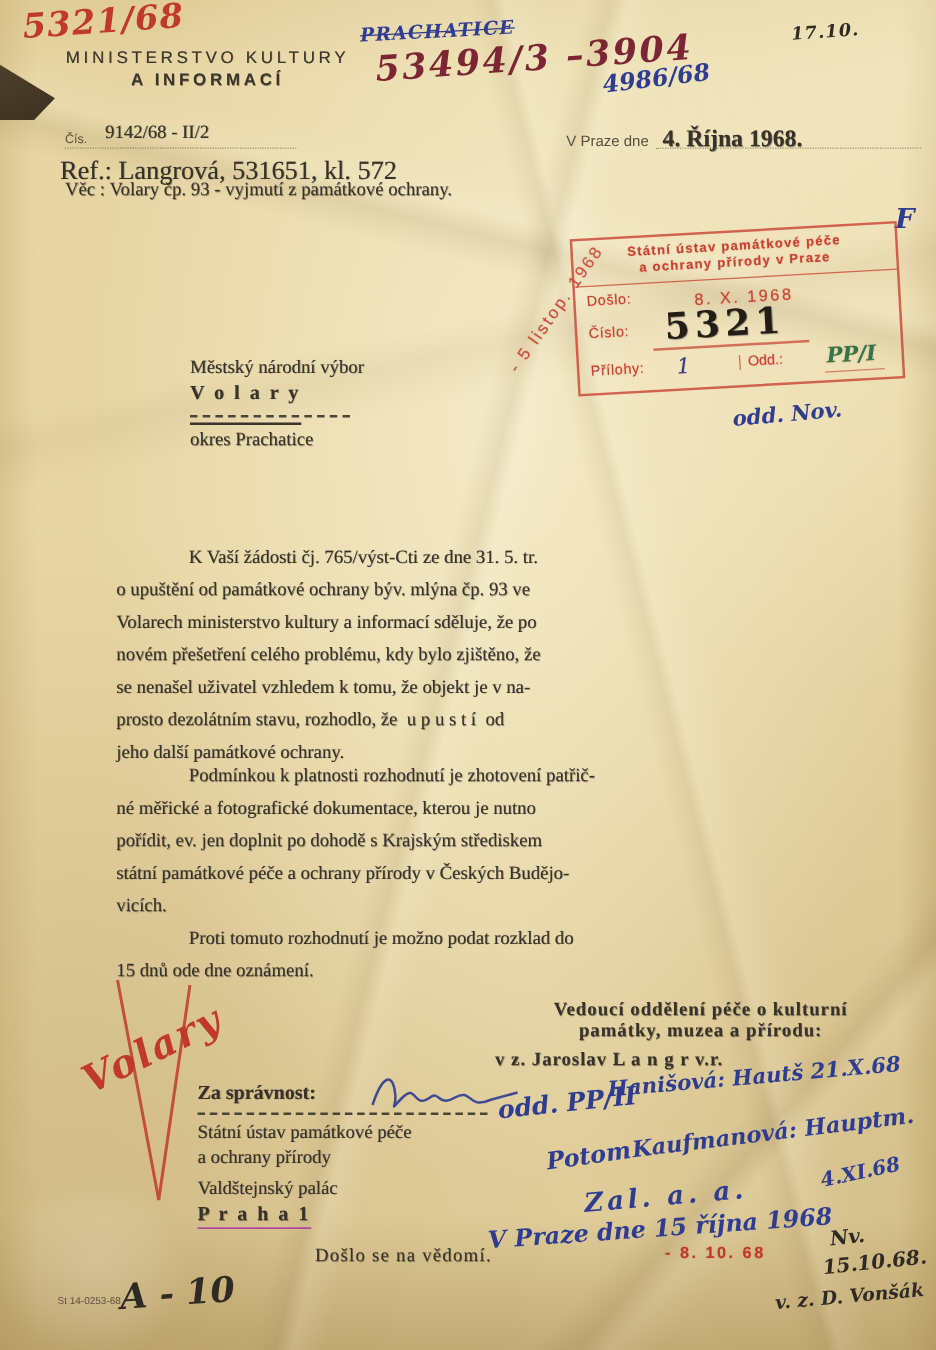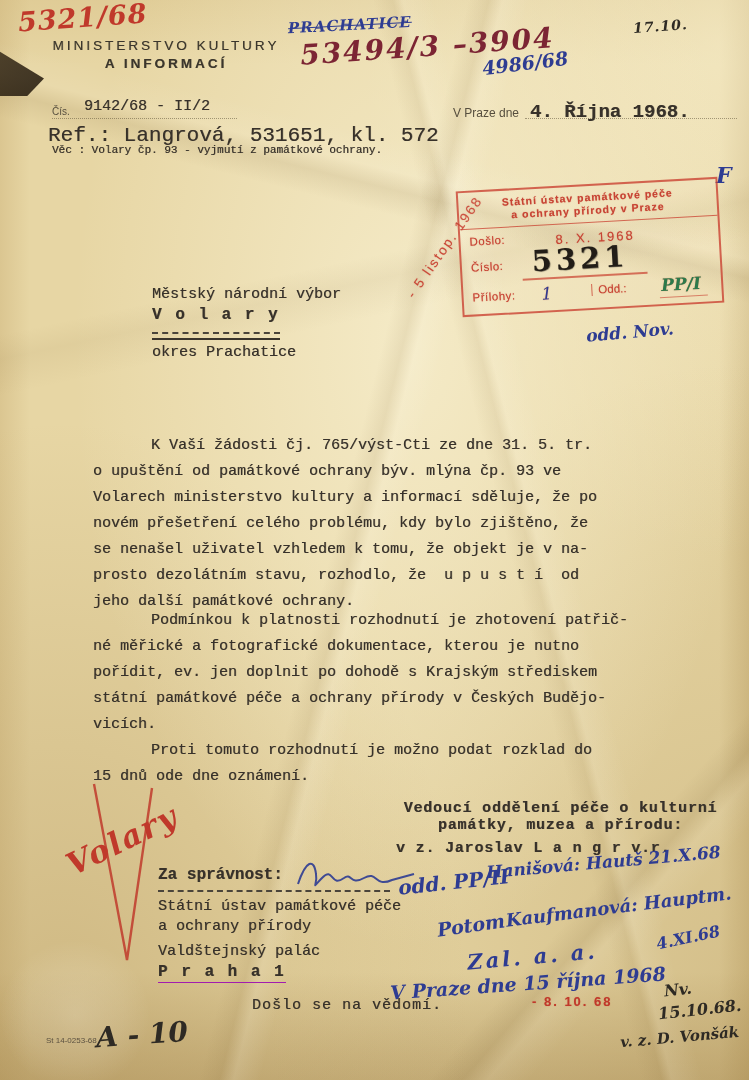--- a/index.html
+++ b/index.html
@@ -25,21 +25,21 @@
       linear-gradient(131deg, transparent 81%, rgba(115,90,46,.12) 83%, rgba(255,250,235,.10) 84.5%, transparent 87%);
   }
   .corner-fold{position:absolute; left:0; top:50px; width:44px; height:46px;
     background:linear-gradient(135deg,#3a2e1c,#241a0e); clip-path:polygon(0 4%,100% 62%,62% 100%,0 100%);
     opacity:.88;}
   .watermark{position:absolute; left:-20px; top:940px; width:190px; height:150px; border-radius:50%;
     pointer-events:none;
     background:radial-gradient(circle at 50% 50%, rgba(255,252,240,.22) 0%, rgba(255,252,240,.10) 40%, transparent 62%);
   }
   
-  .type{font-family:Liberation Mono, monospace; color:#37312a;
+  .type{font-family:Liberation Serif, serif; color:#37312a;
         text-shadow:.5px .4px .6px rgba(55,49,42,.55);}
   .print{font-family:"Liberation Sans",sans-serif; color:#564e3e;}
   .hand{font-family:"DejaVu Serif",serif; font-style:italic;}
   .abs{position:absolute; white-space:nowrap;}
   .blue{color:#2e3c92;}
   .dkred{color:#7c2534;}
   .red{color:#c0392b;}
   .green{color:#2c7a4b;}
   .ink{color:#2e2a24;}
   .para{position:absolute; width:565px; white-space:pre-wrap;
@@ -93,21 +93,21 @@
 
   <span class="abs print" style="left:52px; top:106px; font-size:10px;">Čís.</span>
   <span class="abs type" style="left:84px; top:98px; font-size:15px;">9142/68 - II/2</span>
   <div class="dotline" style="left:52px; top:117px; width:185px;"></div>
 
   <span class="abs print" style="left:453px; top:106px; font-size:12px;">V Praze dne</span>
   <span class="abs type" style="left:530px; top:101px; font-size:19px; font-weight:bold;">4. Října 1968.</span>
   <div class="dotline" style="left:525px; top:117px; width:212px;"></div>
 
   <div class="abs type" style="left:48px; top:124px; font-size:21px;">Ref.: Langrová, 531651, kl. 572</div>
-  <div class="abs type" style="left:52px; top:144px; font-size:11px;">Věc : Volary čp. 93 - vyjmutí z památkové ochrany.</div>
+  <div class="abs type" style="left:52px; top:144px; font-size:15px;">Věc : Volary čp. 93 - vyjmutí z památkové ochrany.</div>
 
   <div class="abs hand blue" style="left:716px; top:162px; font-size:22px; font-weight:bold;">F</div>
 
   <div class="diag-stamp">- 5 listop. 1968</div>
 
   <div class="stamp">
     <div class="stamp-title">
       <div>Státní ústav památkové péče</div>
       <div>a ochrany přírody v Praze</div>
     </div>

